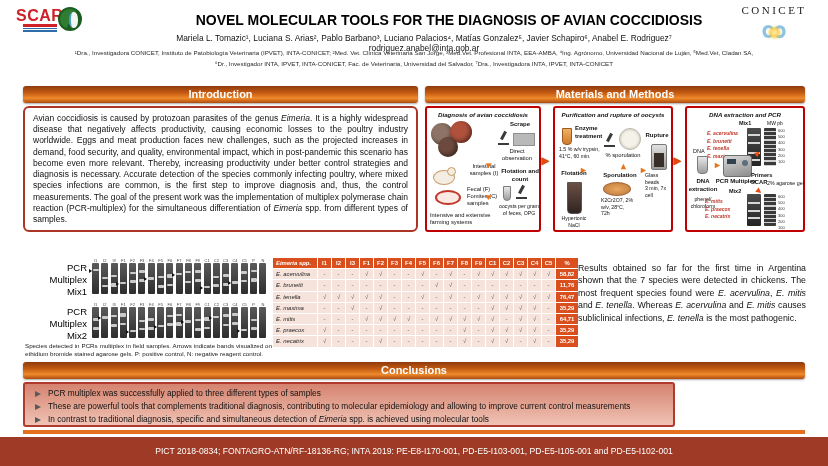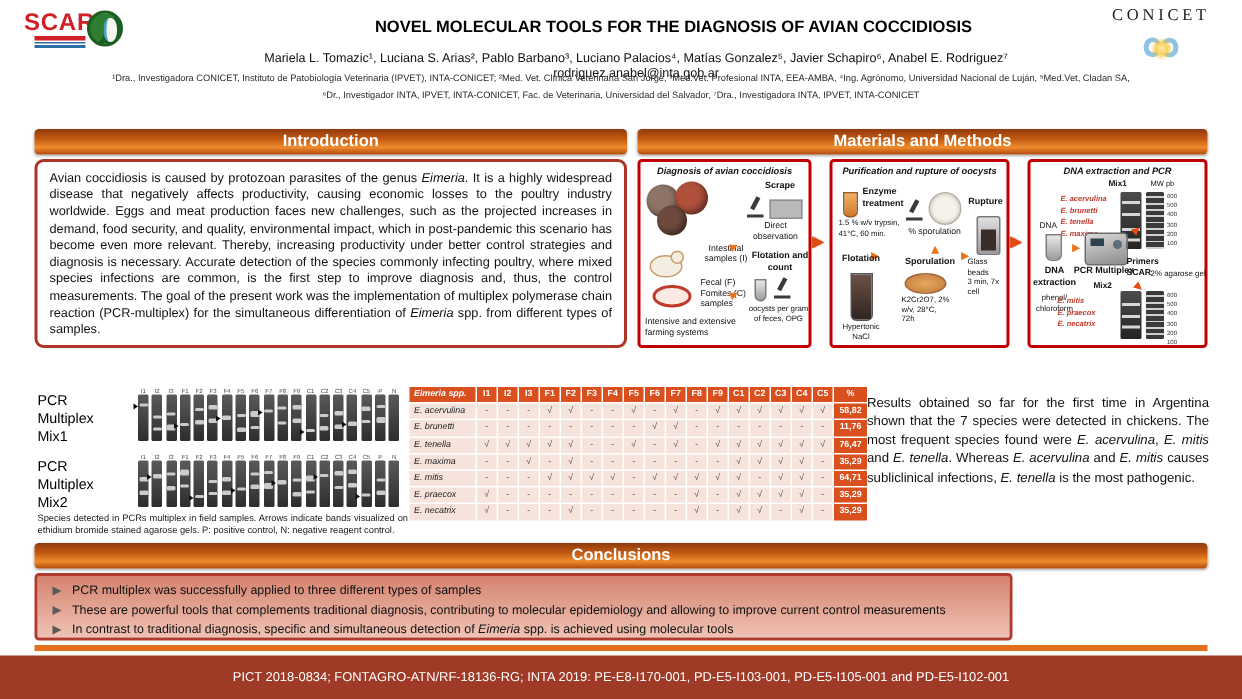--- a/index.html
+++ b/index.html
@@ -15,21 +15,21 @@
            position:relative;border:2px solid #1b5e20;box-sizing:border-box;}
   .fg-icon::before{content:"";position:absolute;left:9px;top:3px;width:7px;height:16px;border-radius:45%;
            background:#f3f6ef;border-left:2px solid #4aa3c7;}
   .fg-text{font-size:16px;font-weight:bold;color:#16456e;letter-spacing:.4px;}
   .conicet{position:absolute;right:8px;top:4px;width:92px;text-align:center;}
   .conicet .ctext{font-family:"Liberation Serif",serif;font-size:11px;letter-spacing:2.5px;color:#1c1c1c;}
   .ribbon{position:relative;height:30px;margin-top:1px;}
   .ribbon .inf{font-size:36px;line-height:26px;font-weight:bold;color:#8ec3e6;}
   .ribbon .sun{position:absolute;left:50%;top:50%;width:9px;height:9px;margin:-4px 0 0 -4.5px;border-radius:50%;
            background:radial-gradient(#ffe9a8,#f4c431);box-shadow:0 0 3px 1px #f4c431;}
-  .ptitle{position:absolute;left:185px;right:115px;top:12px;text-align:center;font-size:11px;font-weight:bold;color:#000;}
+  .ptitle{position:absolute;left:185px;right:115px;top:12px;text-align:center;font-size:14px;font-weight:bold;color:#000;}
   .authors{position:absolute;left:130px;right:110px;top:33px;text-align:center;font-size:8.4px;color:#111;}
   .authors .corr{}
   .aff1{position:absolute;left:8px;right:8px;top:49px;text-align:center;font-size:6.2px;color:#2a2a2a;}
   .aff2{position:absolute;left:8px;right:8px;top:60px;text-align:center;font-size:6.2px;color:#2a2a2a;}
   
   .sbar{position:absolute;height:17px;border-radius:3px;color:#fff;font-weight:bold;font-size:11px;
         text-align:center;line-height:17px;
         background:linear-gradient(180deg,#8f3a0d 0%,#c45a12 40%,#ef8b2b 72%,#b04a0f 100%);
         box-shadow:0 1px 2px rgba(0,0,0,.35);}
   
@@ -67,21 +67,21 @@
   .thermo::before{content:"";position:absolute;left:3px;top:3px;width:9px;height:5px;background:#30414f;}
   .thermo::after{content:"";position:absolute;right:3px;top:4px;width:6px;height:6px;border-radius:50%;background:#5d6d79;}
   .gelthumb{position:absolute;background:linear-gradient(180deg,#4c4c4c,#242424);border-radius:1px;}
   .gelthumb.rungs{background:repeating-linear-gradient(180deg,#3a3a3a 0 3px,#cfcfcf 3px 4.2px);}
   .gelthumb .gband{position:absolute;left:1px;right:1px;height:2px;background:#d6d6d6;}
   .ladlab{position:absolute;font-size:4px;line-height:6.2px;color:#333;}
   .ladlab div{height:6.2px;}
   .speclist{position:absolute;font-size:5px;line-height:1.5;color:#c0392b;font-style:italic;font-weight:bold;}
   .curve-arrow{position:absolute;color:#e84a10;font-size:9px;font-weight:bold;}
   
-  .gel-group-label{position:absolute;width:62px;text-align:left;font-size:9.5px;line-height:1.25;color:#000;white-space:pre-line;}
+  .gel-group-label{position:absolute;width:62px;text-align:right;font-size:9.5px;line-height:1.25;color:#000;white-space:pre-line;}
   .gel{position:absolute;display:flex;gap:2.3px;}
   .lane{width:7px;}
   .lane-label{font-size:4px;height:5px;text-align:center;color:#444;overflow:hidden;}
   .lane-bar{position:relative;height:31px;background:linear-gradient(180deg,#5a5a5a,#2d2d2d);border-radius:1px;}
   .band{position:absolute;left:.5px;right:.5px;height:2.4px;background:#cbcbcb;border-radius:1px;}
   .marker{position:absolute;left:-3.5px;width:0;height:0;border-left:3px solid #101010;
           border-top:2px solid transparent;border-bottom:2px solid transparent;}
   .gelcaption{position:absolute;left:25px;width:247px;font-size:6.2px;line-height:1.35;color:#1a1a1a;text-align:justify;}
   table.res{position:absolute;left:272px;top:257px;border-collapse:separate;border-spacing:1px;}
   table.res th,table.res td{font-size:5.9px;padding:0 1px;height:10.2px;text-align:center;}

